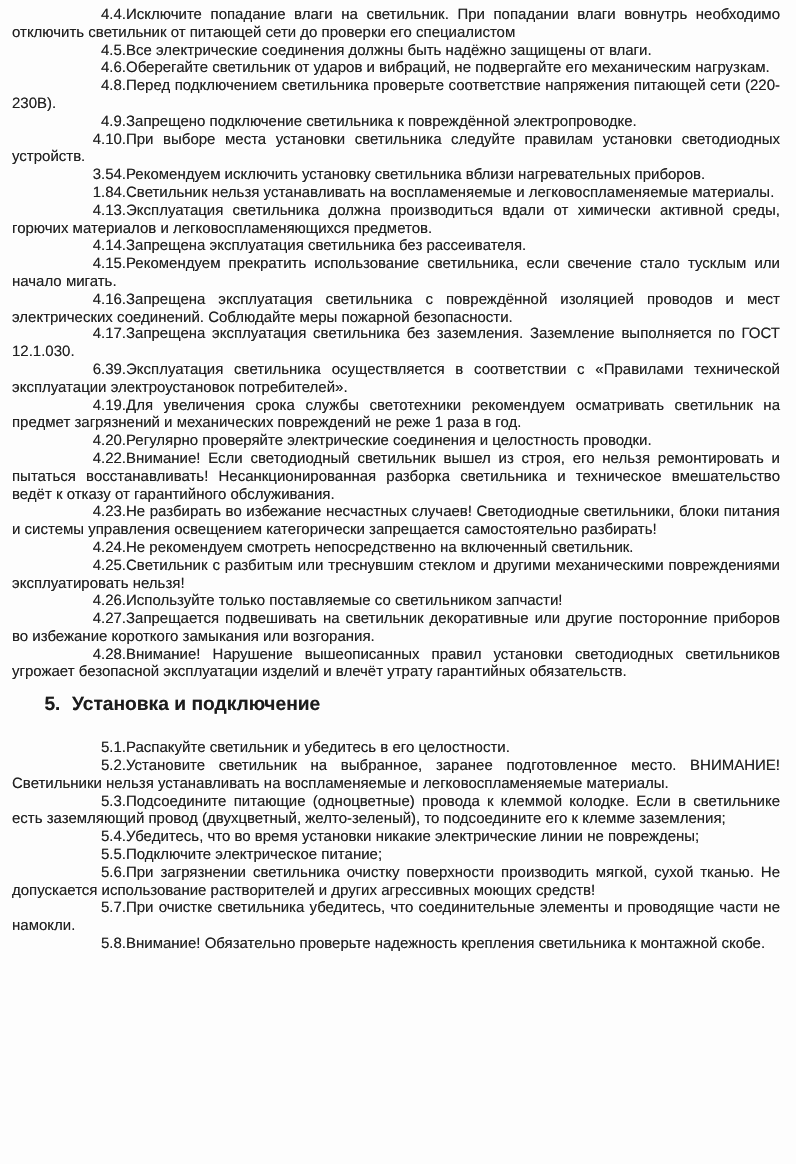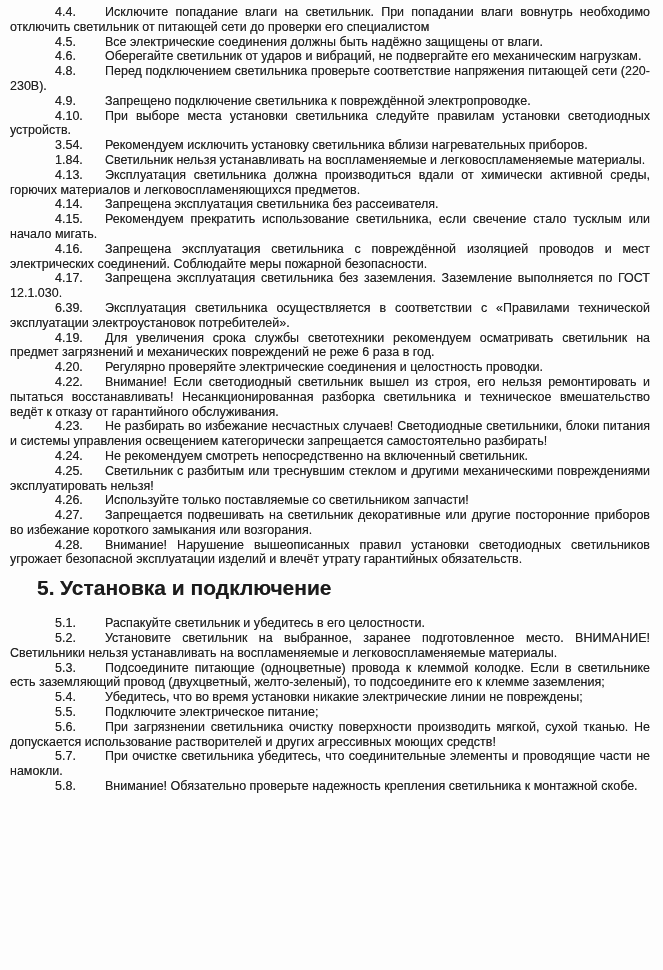--- a/index.html
+++ b/index.html
@@ -24,25 +24,25 @@
     text-shadow: 0 0 0.5px rgba(30,30,30,0.55);
   }
   p.item {
     margin: 0;
     text-align: justify;
   }
   p.item .num {
     display: inline-block;
     margin-left: 45px;
     width: 50px;
-    text-align: left;
+    text-align: right;
   }
   h2.section-heading {
     margin: 12px 0 20px 0;
-    font-size: 21px;
+    font-size: 16px;
     line-height: 17px;
     font-weight: bold;
     color: #1c1c1c;
   }
   h2.section-heading .hnum {
     display: inline-block;
     margin-left: 27px;
     width: 23px;
   }
 </style>
@@ -74,21 +74,21 @@
   <p class="item"><span class="num">4.14.</span><span>Запрещена эксплуатация светильника без рассеивателя.</span></p>
 
   <p class="item"><span class="num">4.15.</span><span>Рекомендуем прекратить использование светильника, если свечение стало тусклым или начало мигать.</span></p>
 
   <p class="item"><span class="num">4.16.</span><span>Запрещена эксплуатация светильника с повреждённой изоляцией проводов и мест электрических соединений. Соблюдайте меры пожарной безопасности.</span></p>
 
   <p class="item"><span class="num">4.17.</span><span>Запрещена эксплуатация светильника без заземления. Заземление выполняется по ГОСТ 12.1.030.</span></p>
 
   <p class="item"><span class="num">6.39.</span><span>Эксплуатация светильника осуществляется в соответствии с «Правилами технической эксплуатации электроустановок потребителей».</span></p>
 
-  <p class="item"><span class="num">4.19.</span><span>Для увеличения срока службы светотехники рекомендуем осматривать светильник на предмет загрязнений и механических повреждений не реже 6 раза в год.</span></p>
+  <p class="item"><span class="num">4.19.</span><span>Для увеличения срока службы светотехники рекомендуем осматривать светильник на предмет загрязнений и механических повреждений не реже 1 раза в год.</span></p>
 
   <p class="item"><span class="num">4.20.</span><span>Регулярно проверяйте электрические соединения и целостность проводки.</span></p>
 
 
   <p class="item"><span class="num">4.22.</span><span>Внимание! Если светодиодный светильник вышел из строя, его нельзя ремонтировать и пытаться восстанавливать! Несанкционированная разборка светильника и техническое вмешательство ведёт к отказу от гарантийного обслуживания.</span></p>
 
   <p class="item"><span class="num">4.23.</span><span>Не разбирать во избежание несчастных случаев! Светодиодные светильники, блоки питания и системы управления освещением категорически запрещается самостоятельно разбирать!</span></p>
 
   <p class="item"><span class="num">4.24.</span><span>Не рекомендуем смотреть непосредственно на включенный светильник.</span></p>
 

